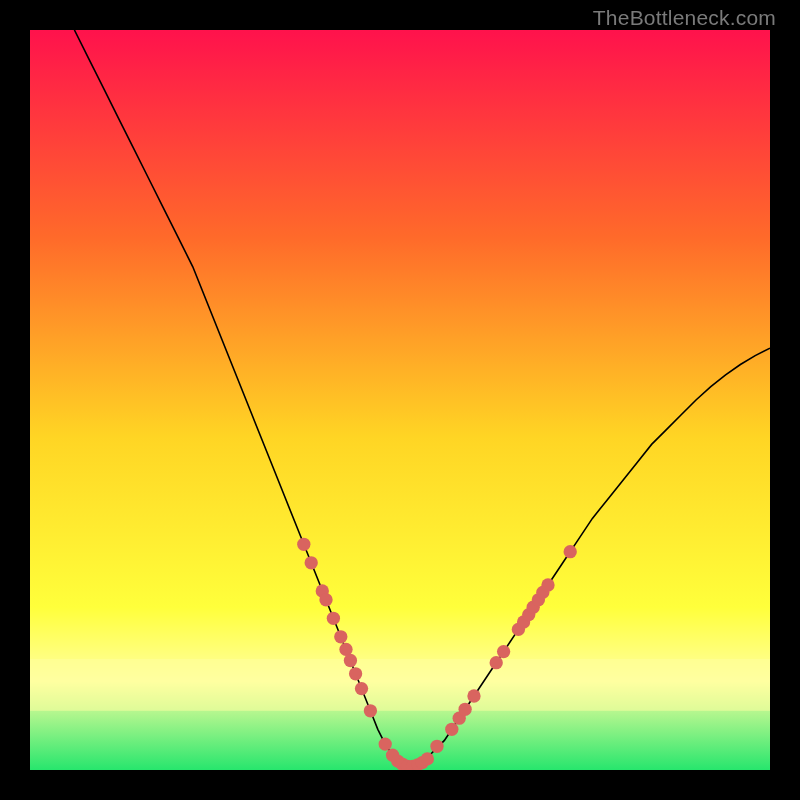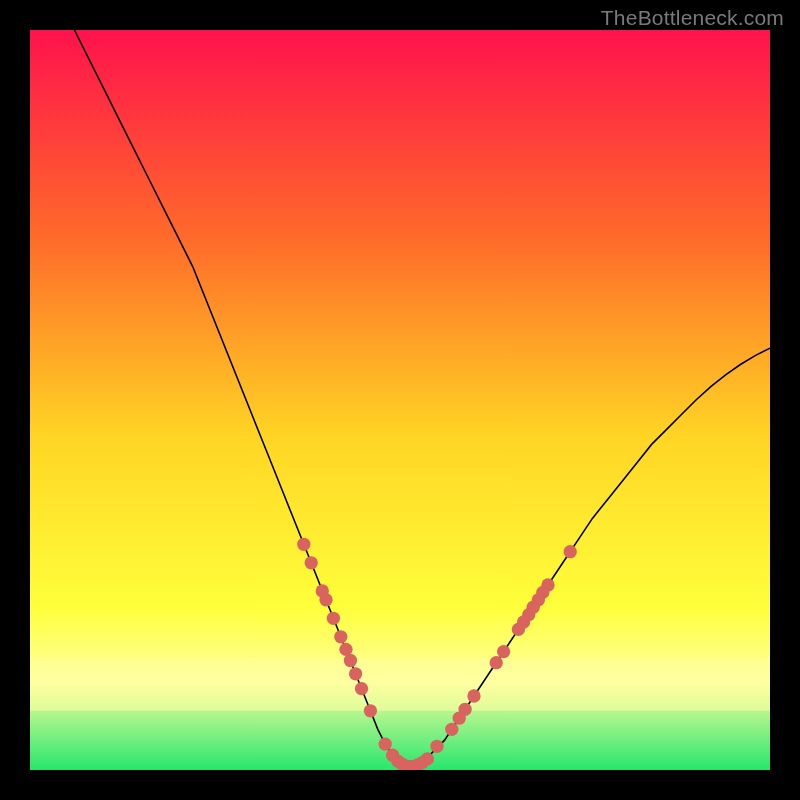--- a/index.html
+++ b/index.html
@@ -6,21 +6,21 @@
   body {
     width: 800px;
     height: 800px;
     background: #000;
     position: relative;
     font-family: Arial, sans-serif;
   }
   .watermark {
     position: absolute;
     top: 6px;
-    right: 16px;
+    right: 24px;
     color: #7a7a7a;
     font-size: 21px;
     font-weight: 500;
     z-index: 10;
     letter-spacing: 0.2px;
   }
   .plot-area {
     position: absolute;
     top: 30px;
     left: 30px;

